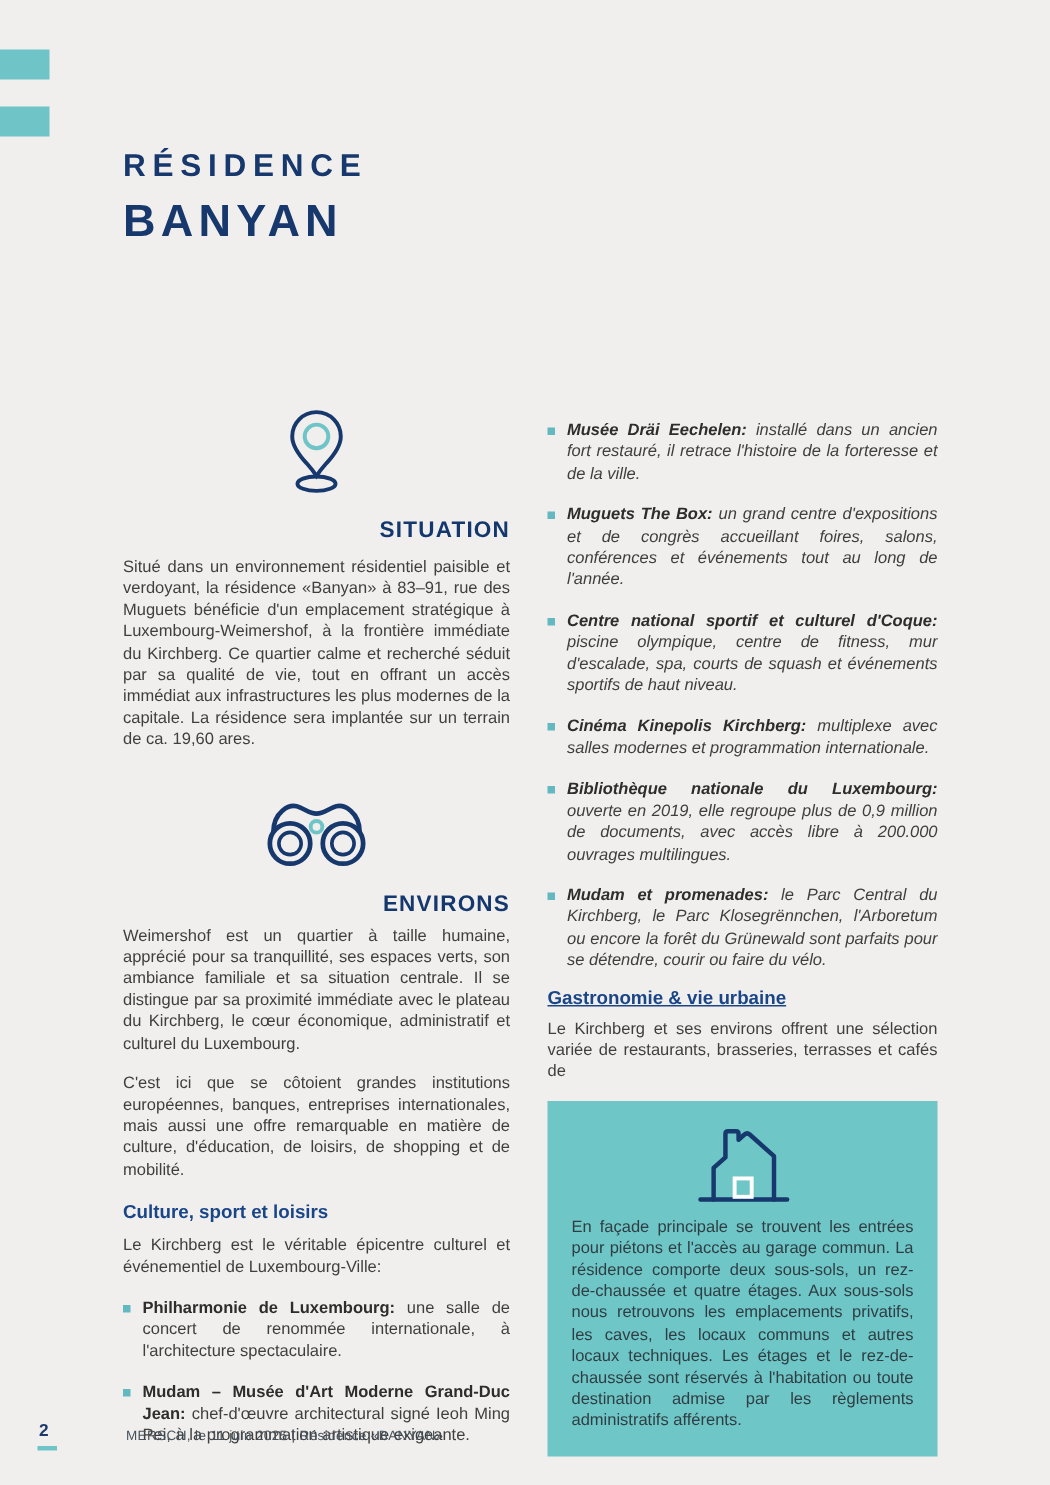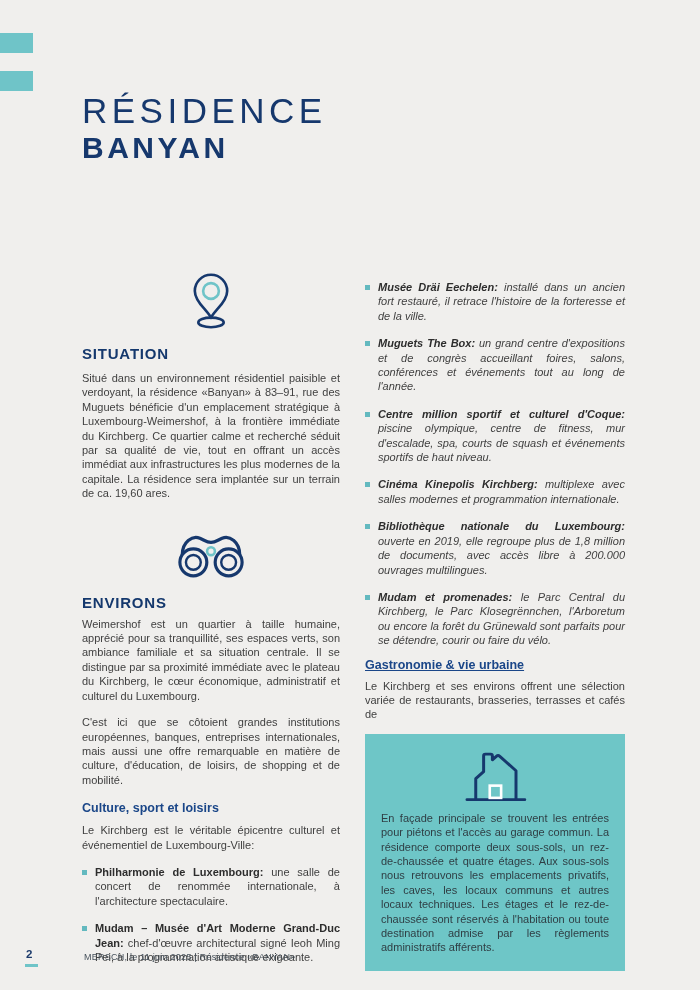--- a/index.html
+++ b/index.html
@@ -9,36 +9,36 @@
     font-family:"Liberation Sans", sans-serif;
     color:#3f3f3f;
   }
   
   .stripe { position:absolute; left:0; width:33px; height:20px; background:#6fc4c8; }
   .stripe1 { top:33px; }
   .stripe2 { top:71px; }
 
   
   .title { position:absolute; left:82px; top:94px; color:#16386d; }
-  .title-line1 { font-size:35px; font-weight:400; letter-spacing:4.5px; line-height:34px; }
+  .title-line1 { font-size:21px; font-weight:700; letter-spacing:4.5px; line-height:34px; }
   .title-line2 { font-size:30px; font-weight:700; letter-spacing:3.5px; line-height:40px; }
 
   
   .col-left  { position:absolute; left:82px;  top:256px; width:258px; }
   .col-right { position:absolute; left:365px; top:280px; width:260px; }
 
   p.body, .bt { font-size:11px; line-height:14.4px; text-align:justify; margin:0; }
   p.body { margin-top:8px; }
 
   .icon { display:block; margin:0 auto; }
   .icon-pin { margin-top:14px; }
   .icon-binoculars { margin-top:26px; }
 
   h2.section {
-    margin:13px 0 0 0; text-align:left;
+    margin:13px 0 0 0; text-align:right;
     font-size:15px; font-weight:700; letter-spacing:0.8px; color:#14386d;
     line-height:18px;
   }
   .col-left p.para1 { margin-top:5px; }
   .col-left p.para2 { margin-top:12px; }
 
   h3.sub {
     margin:14px 0 0 0; font-size:12.5px; font-weight:700; color:#1a4688;
     line-height:15px; text-align:left;
   }
@@ -130,29 +130,29 @@
       <li>
         <span class="sq"></span>
         <span class="bt"><span class="lead">Musée Dräi Eechelen:</span><span> installé dans un ancien fort restauré, il retrace l'histoire de la forteresse et de la ville.</span></span>
       </li>
       <li>
         <span class="sq"></span>
         <span class="bt"><span class="lead">Muguets The Box:</span><span> un grand centre d'expositions et de congrès accueillant foires, salons, conférences et événements tout au long de l'année.</span></span>
       </li>
       <li>
         <span class="sq"></span>
-        <span class="bt"><span class="lead">Centre million sportif et culturel d'Coque:</span><span> piscine olympique, centre de fitness, mur d'escalade, spa, courts de squash et événements sportifs de haut niveau.</span></span>
+        <span class="bt"><span class="lead">Centre national sportif et culturel d'Coque:</span><span> piscine olympique, centre de fitness, mur d'escalade, spa, courts de squash et événements sportifs de haut niveau.</span></span>
       </li>
       <li>
         <span class="sq"></span>
         <span class="bt"><span class="lead">Cinéma Kinepolis Kirchberg:</span><span> multiplexe avec salles modernes et programmation internationale.</span></span>
       </li>
       <li>
         <span class="sq"></span>
-        <span class="bt"><span class="lead">Bibliothèque nationale du Luxembourg:</span><span> ouverte en 2019, elle regroupe plus de 1,8 million de documents, avec accès libre à 200.000 ouvrages multilingues.</span></span>
+        <span class="bt"><span class="lead">Bibliothèque nationale du Luxembourg:</span><span> ouverte en 2019, elle regroupe plus de 0,9 million de documents, avec accès libre à 200.000 ouvrages multilingues.</span></span>
       </li>
       <li>
         <span class="sq"></span>
         <span class="bt"><span class="lead">Mudam et promenades:</span><span> le Parc Central du Kirchberg, le Parc Klosegrënnchen, l'Arboretum ou encore la forêt du Grünewald sont parfaits pour se détendre, courir ou faire du vélo.</span></span>
       </li>
     </ul>
 
     <h3 class="sub">Gastronomie &amp; vie urbaine</h3>
     <p class="body">Le Kirchberg et ses environs offrent une sélection variée de restaurants, brasseries, terrasses et cafés de</p>
 

